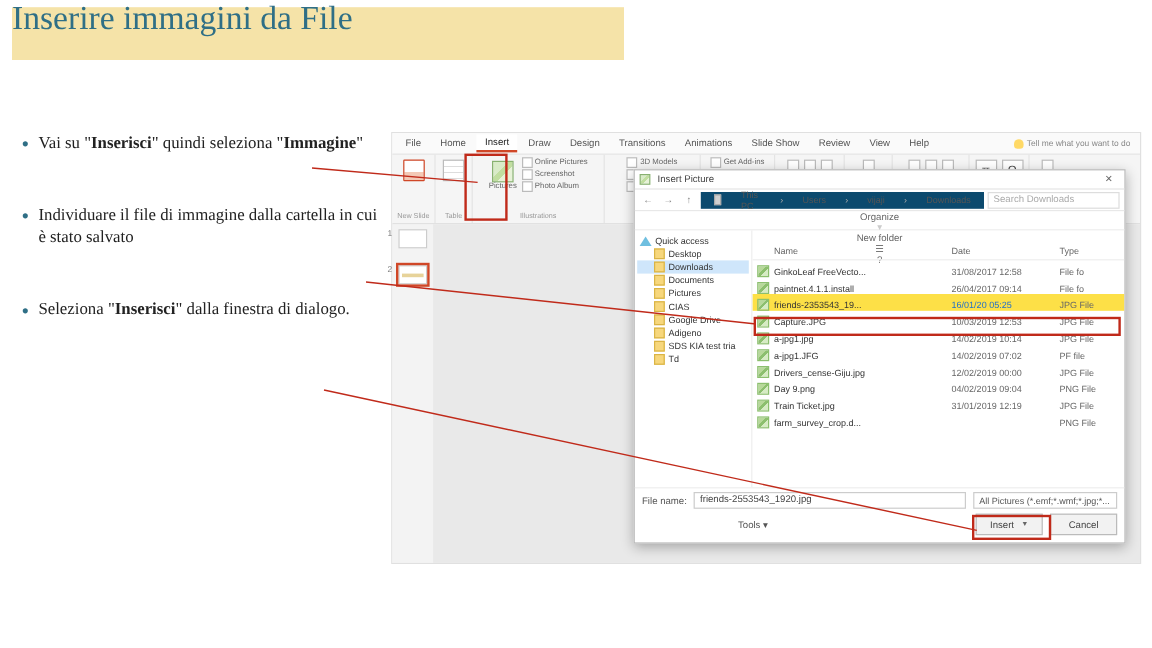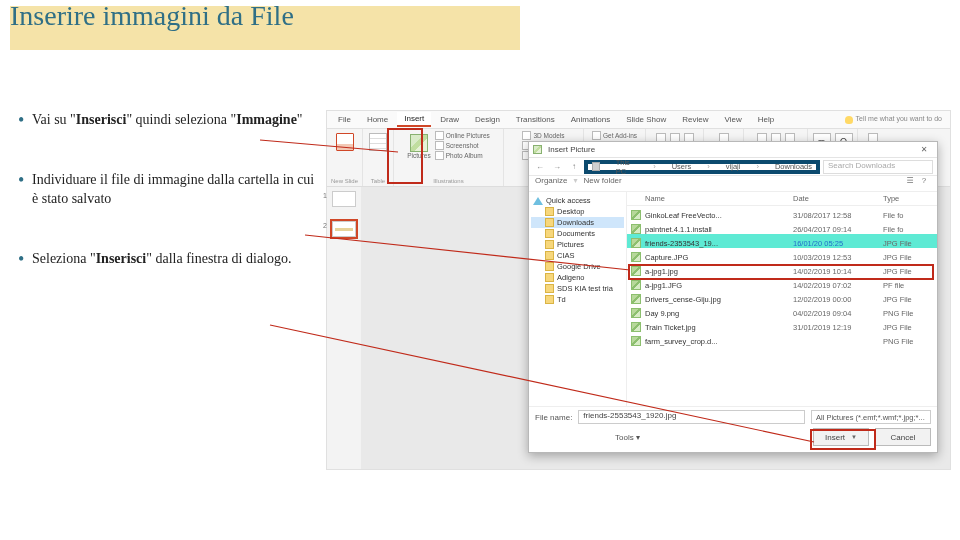--- a/index.html
+++ b/index.html
@@ -230,43 +230,45 @@
     height: 18px;
     border-bottom:1px solid #e8e8e8;
     padding: 0 4px;
     gap:3px;
   }
   .nav-arrow{ width:14px; text-align:center; color:#888;}
   .crumb {
     flex:1;
     display:flex;
     align-items:center;
-    border:4px solid #0c4a6e;
+    border:7px solid #0c4a6e;
     height:14px;
     padding:0 4px;
     gap:16px;
     font-size:7.5px;
     color:#555;
     background:#fff;
   }
   .crumb .sep{ color:#aaa;}
   .searchbox{
     width: 110px;
     border:1px solid #ddd;
     height:14px;
     padding:0 4px;
     color:#aaa;
     background:#fff;
   }
   .dlg-toolbar{
     display:flex;
+    align-items:center;
     height: 16px;
     border-bottom:1px solid #eee;
     padding:0 6px;
     color:#666;
+    flex-direction:column;
   }
   .dlg-toolbar .sp{flex:1;}
   .dlg-toolbar .ticon{ width:14px; text-align:center; color:#777;}
   .dlg-body{
     display:flex;
     height: 214px;
   }
   .treepanel{
     width: 98px;
     border-right:1px solid #eee;
@@ -282,34 +284,35 @@
   .tico.star{ width:0;height:0; border-left:5px solid transparent; border-right:5px solid transparent; border-bottom:8px solid #6fbfe0;}
   .tnode.indent1{ padding-left:14px;}
   .listpanel{ flex:1; overflow:hidden;}
   .listhead{
     display:flex;
     border-bottom:1px solid #eee;
     font-size:7.5px;
     color:#666;
     height:14px;
     align-items:center;
+    margin-top:11px;
   }
   .col-name{ flex:1; padding-left:18px;}
   .col-date{ width:90px;}
   .col-type{ width:54px;}
   .listbody{}
   .filerow{
     display:flex;
     align-items:flex-end;
     height:14px;
     font-size:7.5px;
     color:#333;
     padding-left:4px;
   }
-  .filerow.sel{ background:#5eead4;}
+  .filerow.sel{ background:#fde047;}
   .fico{ width:10px; height:10px; background: linear-gradient(135deg,#b7d89a 40%,#8cbf6e 40% 60%,#d6ebc4 60%); border:1px solid #8cbf6e; margin-right:4px;}
   .fname{ flex:1; overflow:hidden; text-overflow:ellipsis; white-space:nowrap;}
   .fdate{ width:90px; color:#666;}
   .ftype{ width:54px; color:#666;}
 
   .dlg-footer{
     border-top:1px solid #eee;
     padding: 3px 6px 4px 6px;
   }
   .fn-row{ display:flex; align-items:center; gap:6px; margin-bottom:4px;}

